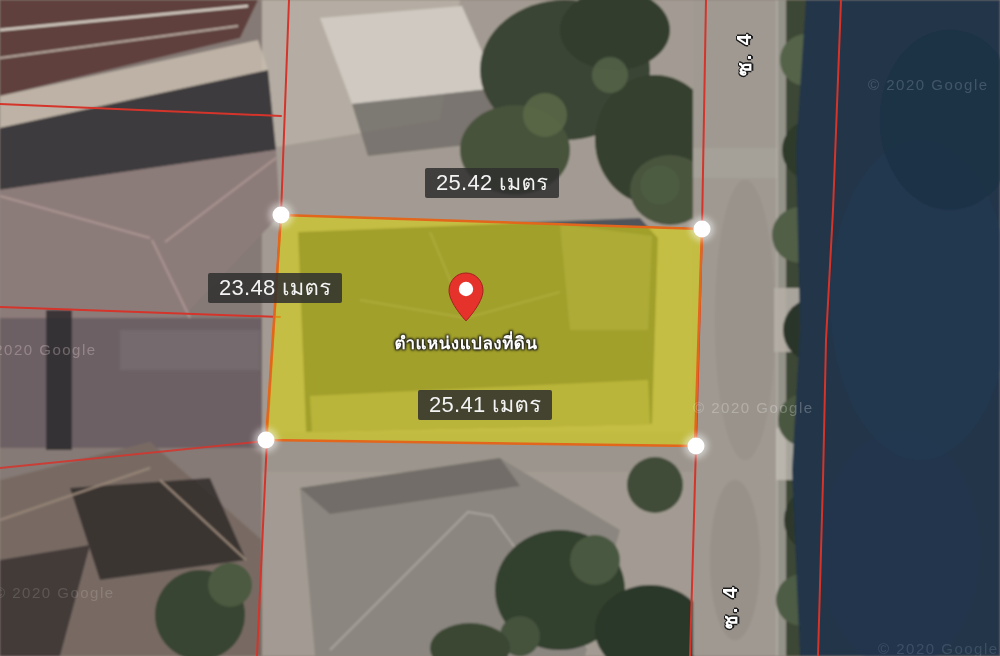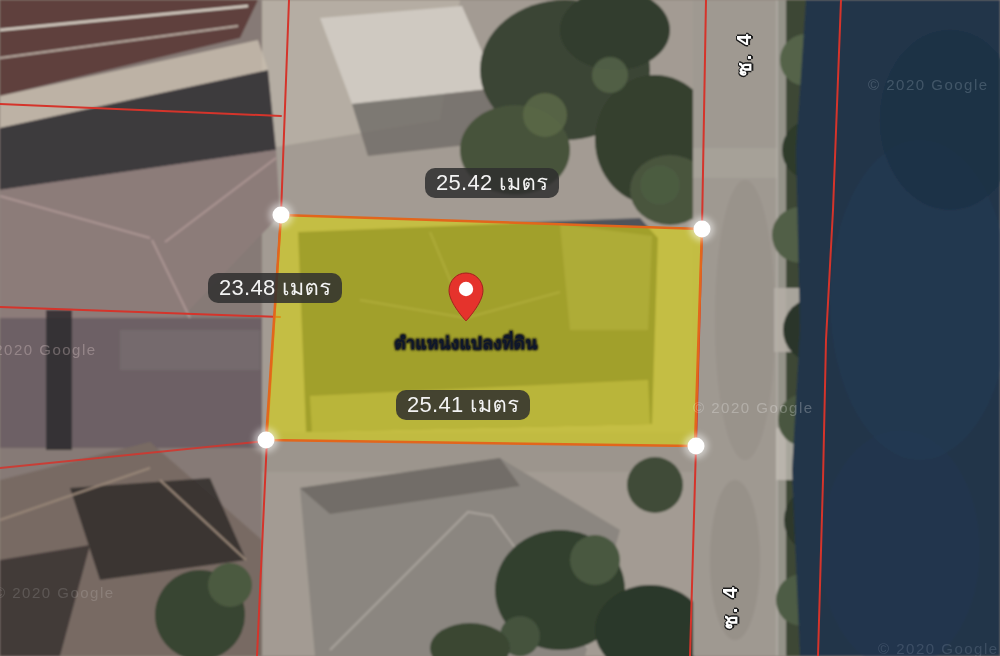--- a/index.html
+++ b/index.html
@@ -11,23 +11,23 @@
   body{font-family:"Liberation Sans","DejaVu Sans",sans-serif;background:#777;}
   .map-canvas{position:relative;width:1000px;height:656px;overflow:hidden;background:#8f857c;}
   .base-svg{position:absolute;left:0;top:0;display:block}
   .cad{stroke:var(--boundary-red);stroke-width:2;fill:none;stroke-linecap:round}
   .plotpoly{fill:var(--plot-fill);fill-opacity:.58;stroke:var(--plot-stroke);stroke-width:2.5;stroke-linejoin:round}
   .marker-core{fill:var(--marker-white)}
   .marker-glow{fill:var(--marker-white);opacity:.5}
   .water-fill{fill:var(--water)}
   .road-fill{fill:var(--road)}
   .mlabel{position:absolute;background:var(--label-bg);color:#f3f3f3;font-size:22px;
-          line-height:30px;padding:0 11px;border-radius:10px;letter-spacing:.3px;white-space:nowrap}
+          line-height:30px;padding:0 11px;border-radius:2px;letter-spacing:.3px;white-space:nowrap}
   .pin-wrap{position:absolute;left:447px;top:272px;width:38px;height:50px}
-  .pin-label{position:absolute;left:466px;top:329px;transform:translateX(-50%);color:#0f172a;
+  .pin-label{position:absolute;left:466px;top:329px;transform:translateX(-50%);color:#ffffff;
              font-size:17px;font-weight:bold;white-space:nowrap;letter-spacing:.5px;
              text-shadow:0 0 3px rgba(40,40,30,.95),1px 1px 2px rgba(40,40,30,.9),-1px -1px 2px rgba(40,40,30,.9),1px -1px 2px rgba(40,40,30,.9),-1px 1px 2px rgba(40,40,30,.9)}
   .road-label{position:absolute;color:#fff;font-size:20px;font-weight:bold;white-space:nowrap;
               letter-spacing:2px;transform:translate(-50%,-50%) rotate(-90deg);
               text-shadow:1.5px 0 0 #1c1c1c,-1.5px 0 0 #1c1c1c,0 1.5px 0 #1c1c1c,0 -1.5px 0 #1c1c1c,1px 1px 0 #1c1c1c,-1px -1px 0 #1c1c1c}
   .road-label.top{left:744px;top:54px}
   .road-label.bottom{left:730px;top:607px}
   .wm{position:absolute;font-size:15px;letter-spacing:1.5px;white-space:nowrap;color:rgba(255,255,255,.25)}
   .wm.mid-left{left:-24px;top:341px;color:rgba(225,205,205,.34)}
   .wm.water-top{left:868px;top:76px;color:rgba(200,214,228,.22)}
@@ -159,21 +159,21 @@
       <circle class="marker-core" cx="702" cy="229" r="8.5"></circle>
       <circle class="marker-glow" cx="266" cy="440" r="12" filter="url(#glow)"></circle>
       <circle class="marker-core" cx="266" cy="440" r="8.5"></circle>
       <circle class="marker-glow" cx="696" cy="446" r="12" filter="url(#glow)"></circle>
       <circle class="marker-core" cx="696" cy="446" r="8.5"></circle>
     </g>
   </svg>
 
   <div class="mlabel" style="left:425px;top:168px">25.42 เมตร</div>
   <div class="mlabel" style="left:208px;top:273px">23.48 เมตร</div>
-  <div class="mlabel" style="left:396px;top:390px">25.41 เมตร</div>
+  <div class="mlabel" style="left:418px;top:390px">25.41 เมตร</div>
 
   <div class="pin-wrap">
     <svg width="38" height="50" viewBox="0 0 38 50">
       <path d="M19,1 C9.6,1 2,8.8 2,18.5 C2,31 19,49 19,49 C19,49 36,31 36,18.5 C36,8.8 28.4,1 19,1 Z" fill="var(--pin-red)" stroke="#a3201f" stroke-width="1"></path>
       <circle cx="19" cy="17" r="7.2" fill="#fff"></circle>
     </svg>
   </div>
   <div class="pin-label">ตำแหน่งแปลงที่ดิน</div>
 
   <div class="road-label top">ซ. 4</div>

